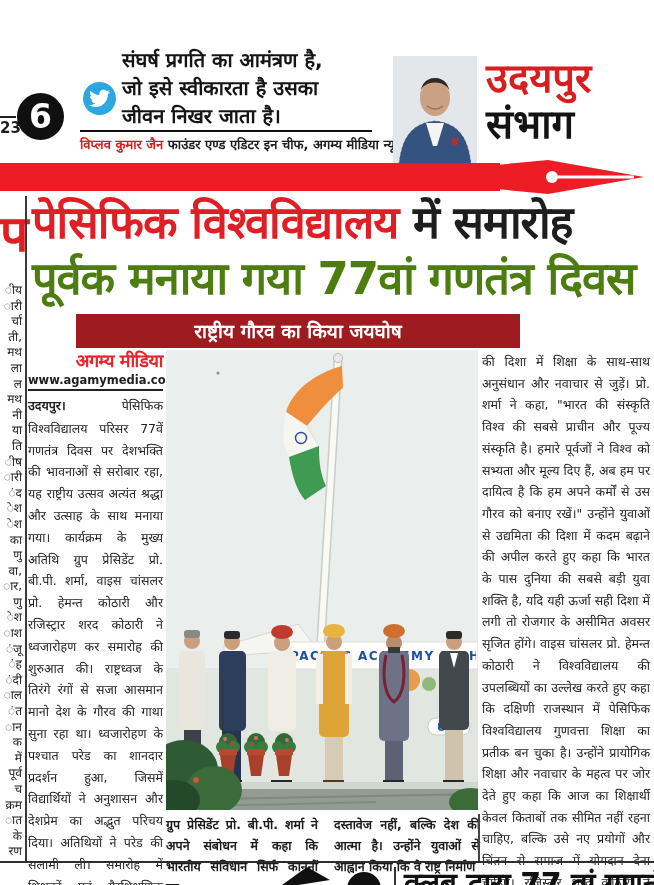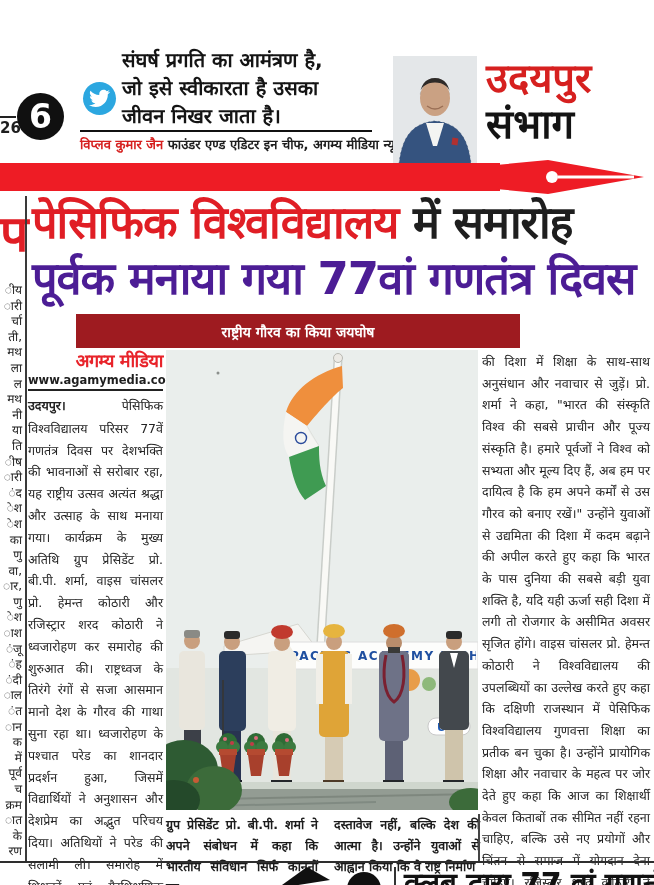--- a/index.html
+++ b/index.html
@@ -23,23 +23,23 @@
   .edition .l1{color:#d6201f;}
   .edition .l2{color:#131313;}
 
   
   .topbar{left:0;top:163px;width:500px;height:28px;background:#ee1c25;}
   .nib{left:496px;top:160px;width:152px;height:34px;}
 
   
   .hl1{left:32px;top:195px;font-size:45px;font-weight:800;letter-spacing:-1px;white-space:nowrap;line-height:56px;}
   .hl1 .red{color:#e01e25;}
-  .hl2{left:32px;top:251px;font-size:45px;font-weight:800;letter-spacing:-1px;white-space:nowrap;line-height:56px;color:#4c1d95;}
+  .hl2{left:32px;top:251px;font-size:45px;font-weight:800;letter-spacing:-1px;white-space:nowrap;line-height:56px;color:#4d7c0f;}
   .subhead{left:76px;top:314px;width:444px;height:34px;background:#9e1b20;color:#fff;
-           font-size:14px;font-weight:bold;display:flex;align-items:center;justify-content:center;}
+           font-size:19px;font-weight:bold;display:flex;align-items:center;justify-content:center;}
 
   
   .strip-big{left:0;top:198px;font-size:50px;font-weight:800;color:#e01e25;}
   .strip{left:0;top:283px;width:22px;text-align:right;font-size:12px;line-height:15.6px;color:#222;}
   .vrule{left:25px;top:196px;width:2px;height:665px;background:#3a3a3a;}
 
   
   .colL{left:28px;top:348px;width:135px;}
   .agency{color:#e8232a;font-size:18px;font-weight:800;text-align:right;letter-spacing:-.5px;}
   .agency-url{font-size:11.5px;font-weight:bold;text-align:center;border-bottom:2px solid #222;padding-bottom:2px;margin-top:1px;}
@@ -65,21 +65,21 @@
   .next-circle{left:347px;top:872px;width:34px;height:34px;border-radius:50%;background:#101010;}
   .bottom-vrule{left:394px;top:867px;width:2px;height:18px;background:#333;}
   .next-headline{left:404px;top:862px;font-size:30px;font-weight:800;white-space:nowrap;color:#111;letter-spacing:-.5px;}
 </style>
 </head>
 <body>
 
 <div class="page">
 
   <div class="abs edge-tick"></div>
-  <div class="abs edge-num">26</div>
+  <div class="abs edge-num">23</div>
   <div class="abs page-circle">
     <span>6</span>
   </div>
 
   <div class="abs tw-badge">
     <svg width="21" height="19" viewBox="0 0 24 20">
       <path fill="#ffffff" d="M24 2.3c-.9.4-1.8.7-2.8.8 1-.6 1.8-1.6 2.2-2.7-1 .6-2 1-3.2 1.2C19.3.6 18 0 16.6 0c-2.7 0-4.9 2.2-4.9 4.9 0 .4 0 .8.1 1.1C7.7 5.8 4.1 3.9 1.7 1 1.2 1.8 1 2.6 1 3.5c0 1.7.9 3.2 2.2 4.1-.8 0-1.6-.2-2.2-.6v.1c0 2.4 1.7 4.4 3.9 4.8-.4.1-.8.2-1.3.2-.3 0-.6 0-.9-.1.6 2 2.4 3.4 4.6 3.4-1.7 1.3-3.8 2.1-6.1 2.1H0c2.2 1.4 4.8 2.2 7.5 2.2 9.1 0 14-7.5 14-14v-.6c1-.7 1.8-1.5 2.5-2.5z"></path>
     </svg>
   </div>
 

